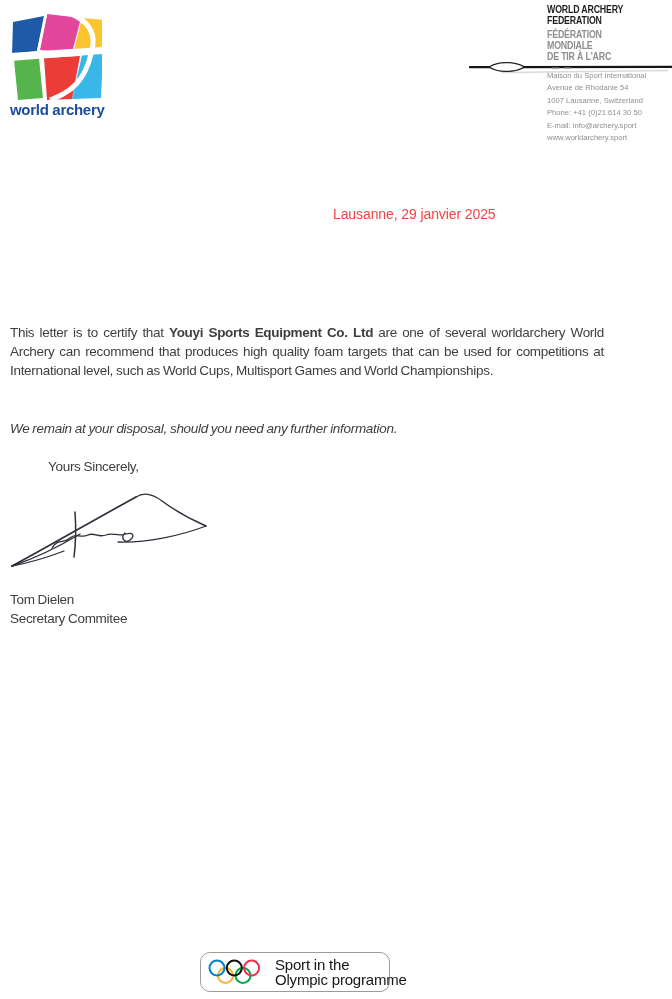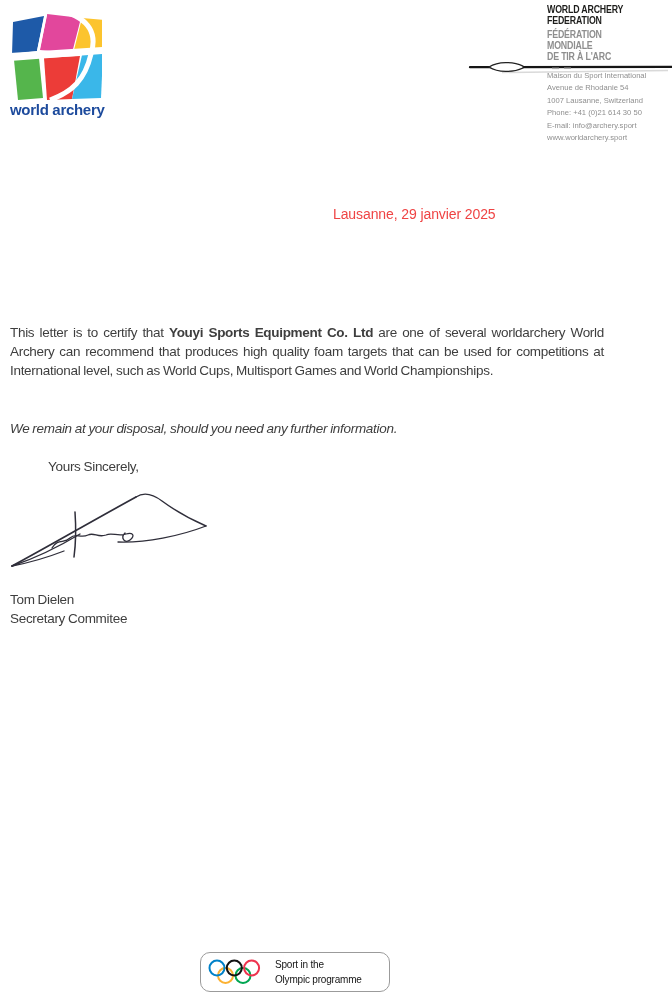--- a/index.html
+++ b/index.html
@@ -66,21 +66,21 @@
   
   .badge {
     position: absolute; left: 200px; top: 952px;
     width: 190px; height: 40px;
     border: 1.5px solid #9b9b9b; border-radius: 10px;
     display: flex; align-items: center;
     padding-left: 7px;
     background: #ffffff;
   }
   .rings-svg { width: 57px; height: 30px; flex: 0 0 auto; }
-  .badge-text { margin-left: 10px; font-size: 10px; line-height: 15px; color: #161616; letter-spacing: -0.2px; white-space: nowrap; }
+  .badge-text { margin-left: 10px; font-size: 15px; line-height: 15px; color: #161616; letter-spacing: -0.2px; white-space: nowrap; }
 </style>
 </head>
 <body>
 
 <div class="page">
 
   <div class="logo-block">
     <svg class="logo-svg" viewBox="0 0 92 92" aria-hidden="true">
       <polygon points="3,14 34,8 27,43 2,46" fill="#1e5aa8"></polygon>
       <polygon points="37,6 71,10 62,45 30,42" fill="#e2479c"></polygon>

